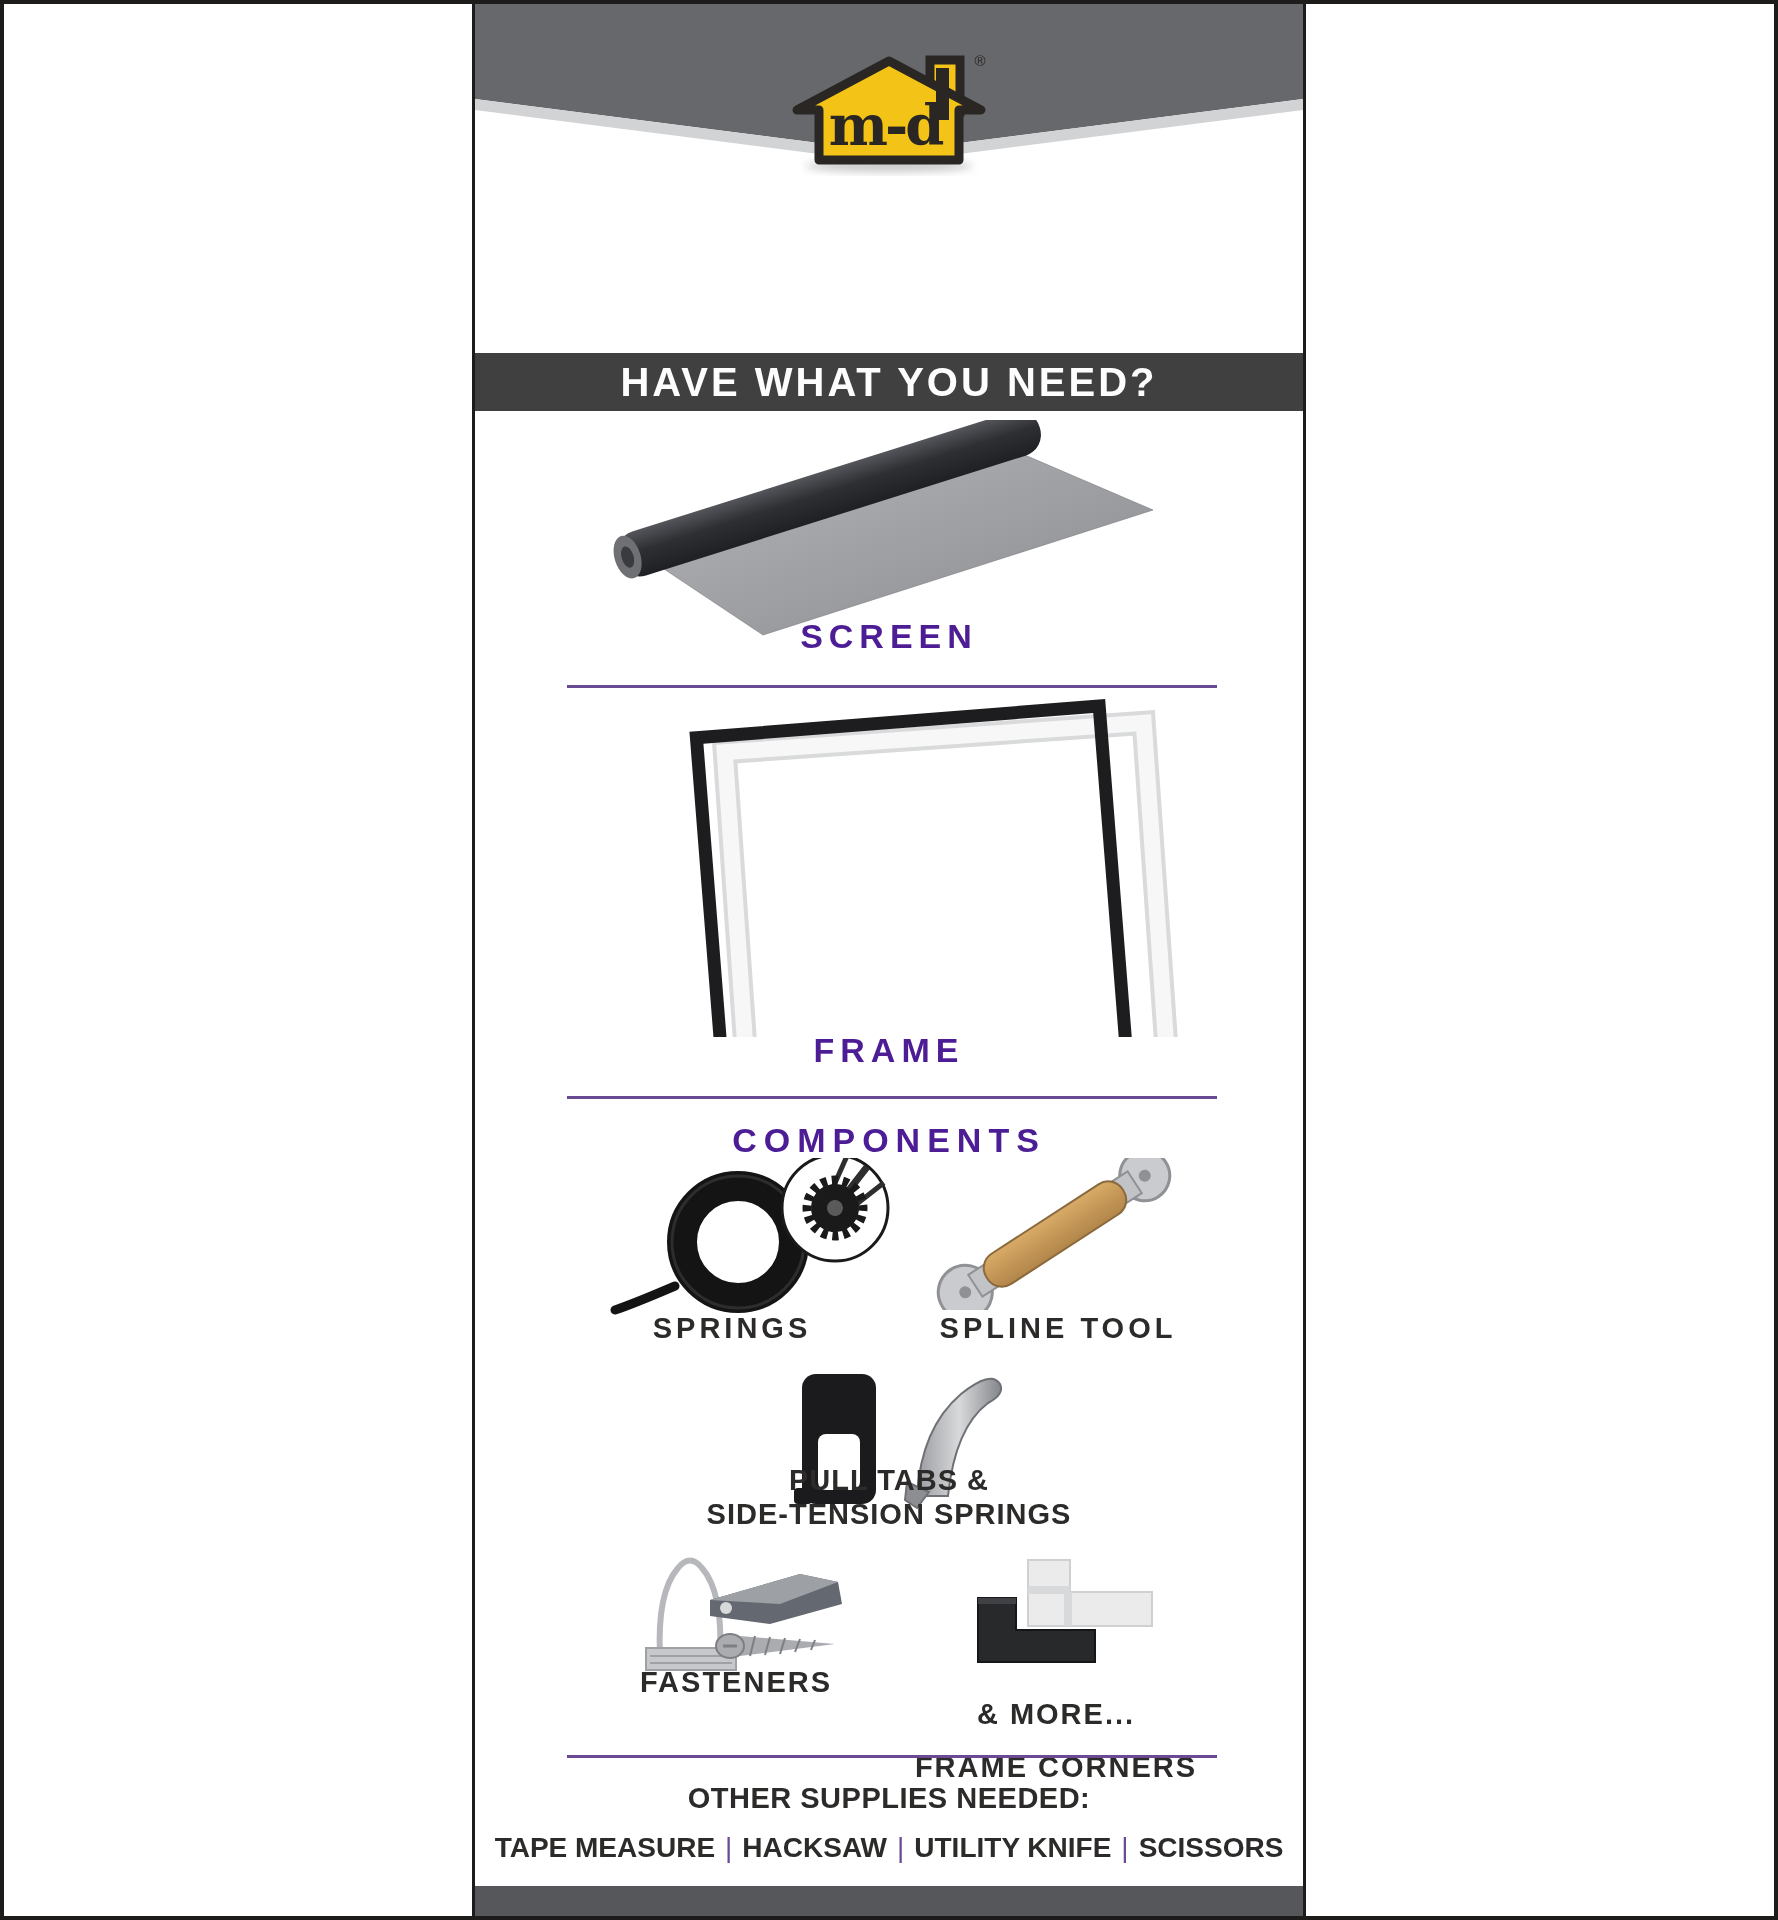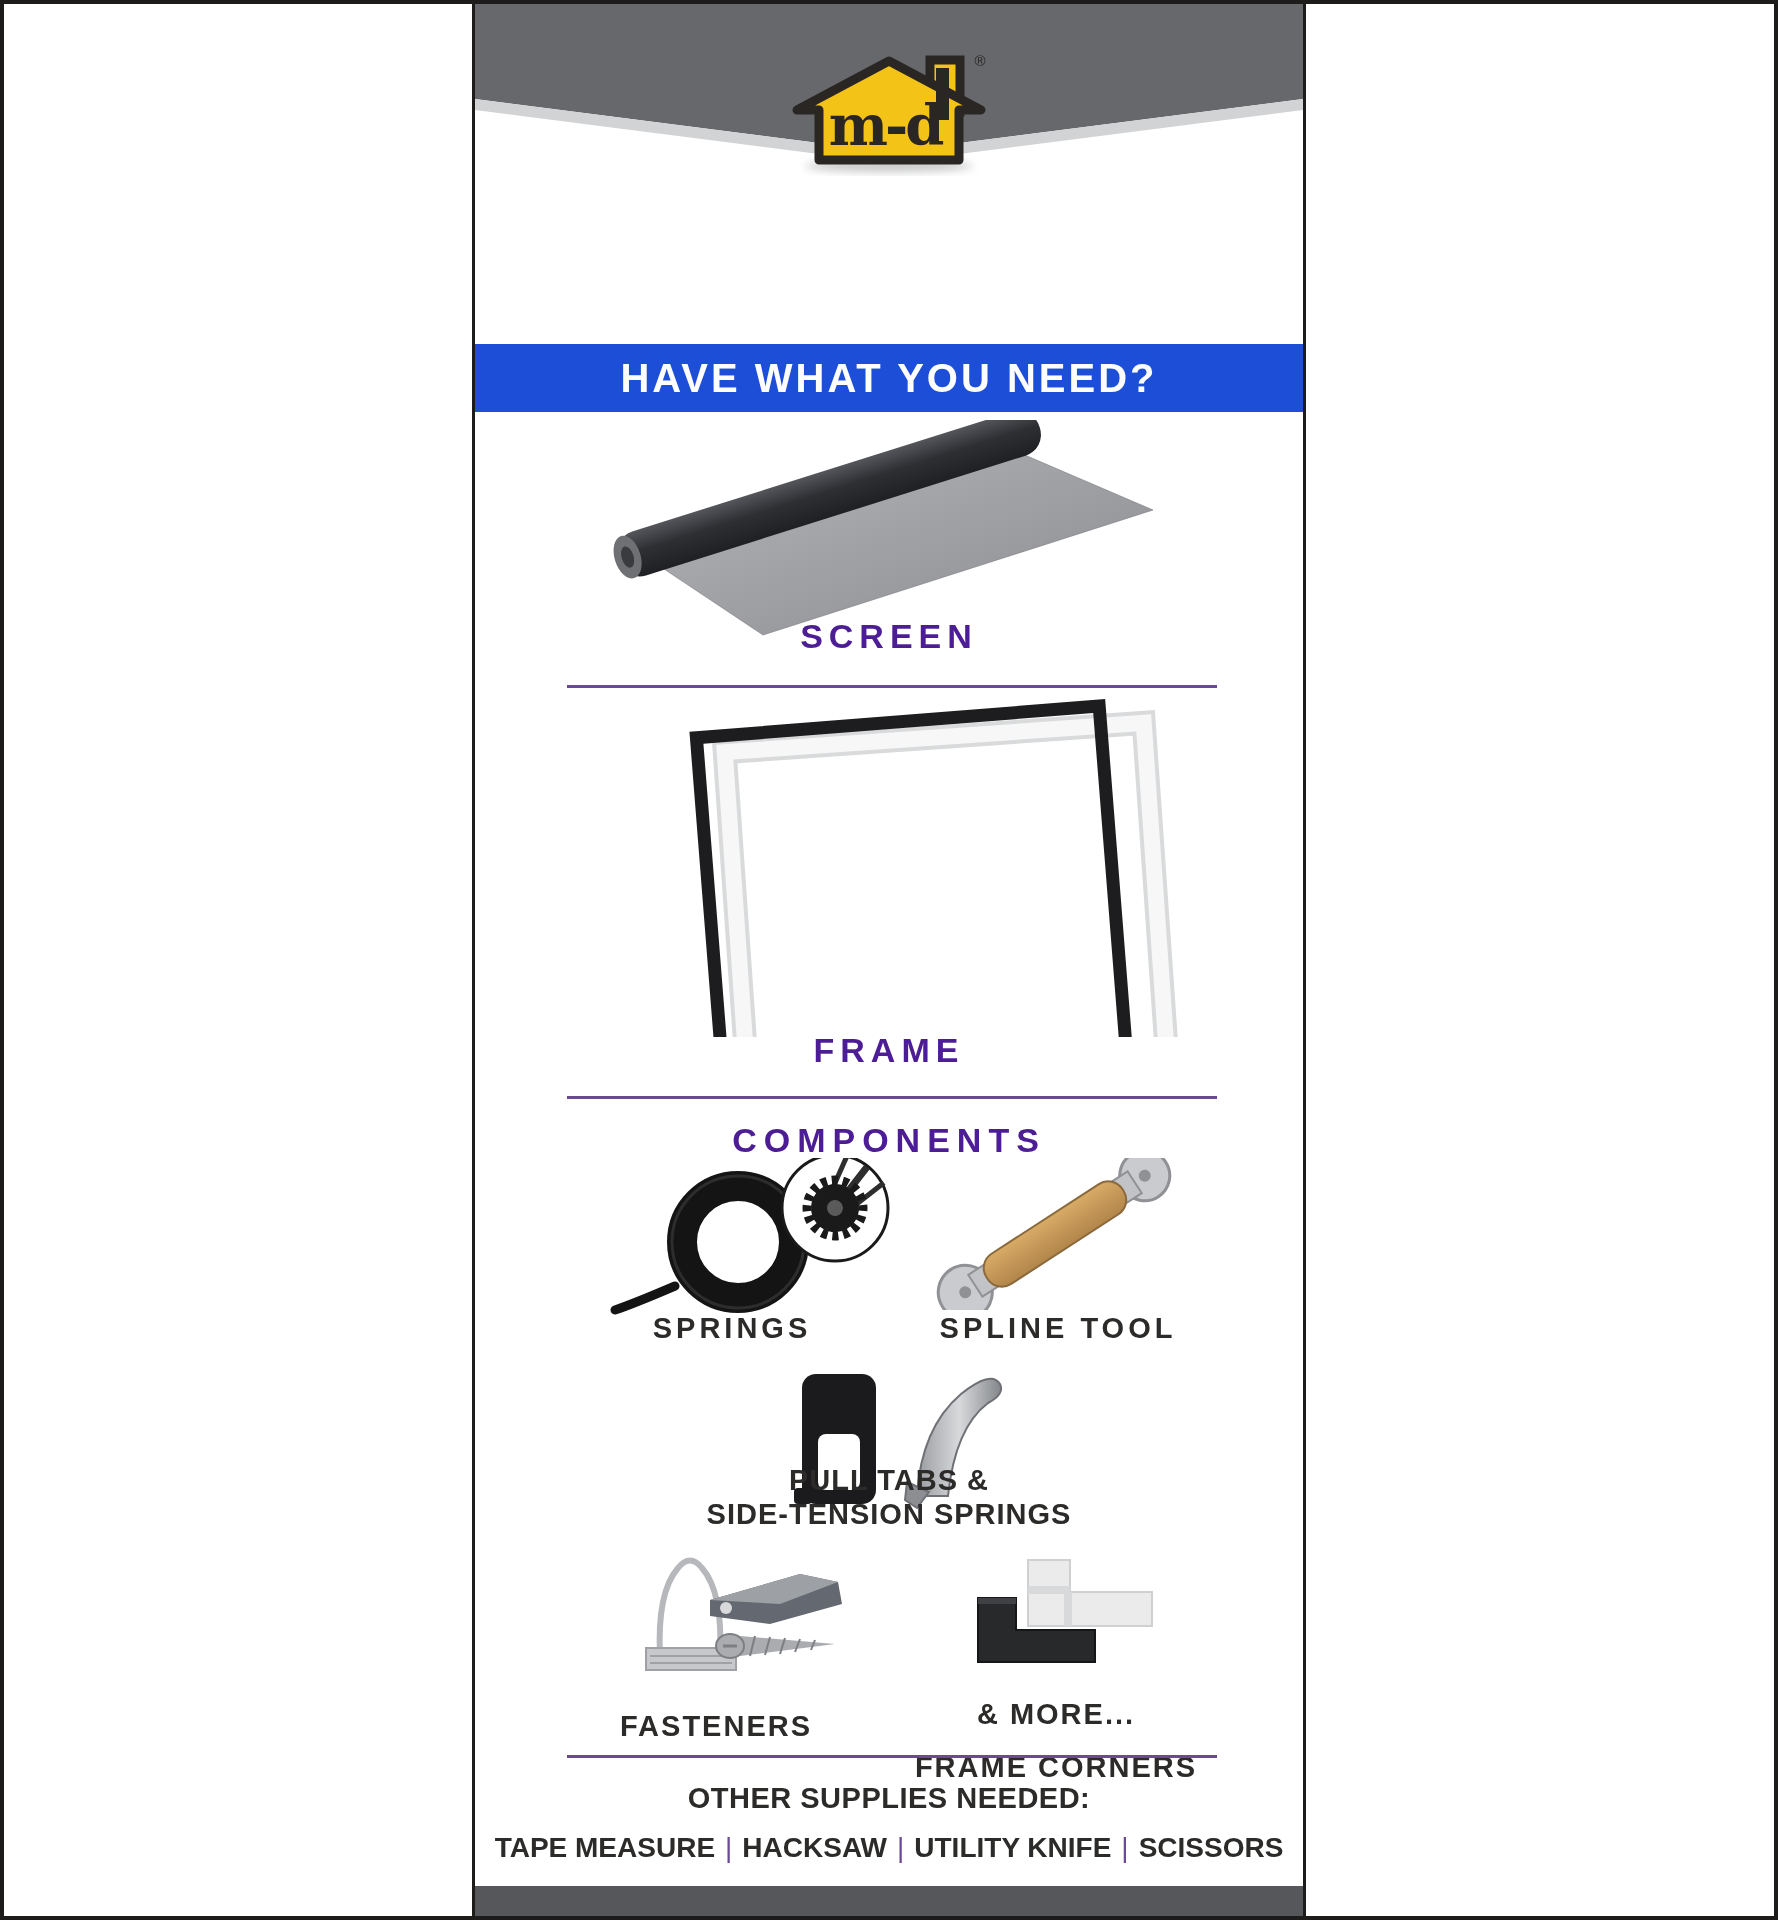--- a/index.html
+++ b/index.html
@@ -10,21 +10,21 @@
          border-left:3px solid #1d1c1b;border-right:3px solid #1d1c1b;box-sizing:border-box;}
   #panel > *{z-index:1;}
   .abs{position:absolute;}
   
   #header-svg{position:absolute;left:0;top:0;width:828px;height:175px;}
   #logo-svg{position:absolute;left:50%;top:48px;margin-left:-102px;width:204px;height:128px;z-index:5;}
   
   #title{position:absolute;left:0;right:0;top:194px;text-align:center;
          font-size:64px;line-height:69px;font-weight:700;color:#1c1b1a;letter-spacing:0;}
   
-  #banner{position:absolute;left:0;right:0;top:344px;height:68px;background:#1d4ed8;
+  #banner{position:absolute;left:0;right:0;top:353px;height:58px;background:#404040;
           display:flex;align-items:center;justify-content:center;}
   #banner span{color:#fdfdfe;font-weight:700;font-size:40px;letter-spacing:3px;}
   
   .section-label{position:absolute;left:0;right:0;text-align:center;font-weight:700;
                  color:#4c1d95;font-size:34px;letter-spacing:6px;line-height:1.1;}
   .item-label{position:absolute;text-align:center;font-weight:700;color:#2c2b2a;
               font-size:29px;letter-spacing:4px;line-height:1.15;}
   .two-line{letter-spacing:1px;}
   .divider{position:absolute;left:92px;width:650px;height:3px;background:#6a4b93;}
   
@@ -184,21 +184,21 @@
     </svg>
 
     <svg class="abs" style="left:495px;top:1550px;" width="190" height="120" viewBox="0 0 190 120">
       <path d="M58,10 L100,10 L100,42 L182,42 L182,76 L58,76 Z" fill="#ebebeb" stroke="#cfd0d2" stroke-width="2"></path>
       <rect x="58" y="36" width="42" height="8" fill="#d8d9da"></rect>
       <rect x="94" y="42" width="8" height="34" fill="#d8d9da"></rect>
       <path d="M8,48 L46,48 L46,80 L125,80 L125,112 L8,112 Z" fill="#28292b" stroke="#151617" stroke-width="2"></path>
       <rect x="8" y="48" width="38" height="6" fill="#404144"></rect>
     </svg>
 
-    <div class="item-label" style="left:91px;top:1666px;width:300px;letter-spacing:2px;margin-top:44px;">FASTENERS</div>
+    <div class="item-label" style="left:111px;top:1666px;width:300px;letter-spacing:2px;">FASTENERS</div>
     <div class="item-label" style="left:431px;top:1751px;width:300px;letter-spacing:2px;">FRAME CORNERS</div>
     <div class="item-label" style="left:431px;top:1698px;width:300px;letter-spacing:2px;">&amp; MORE...</div>
 
     <div class="divider" style="top:1755px;"></div>
 
     <div id="supplies-heading">OTHER SUPPLIES NEEDED:</div>
     <div id="supplies-row">
       <span>TAPE MEASURE</span><span class="pipe">|</span><span>HACKSAW</span><span class="pipe">|</span><span>UTILITY KNIFE</span><span class="pipe">|</span><span>SCISSORS</span>
     </div>
 

